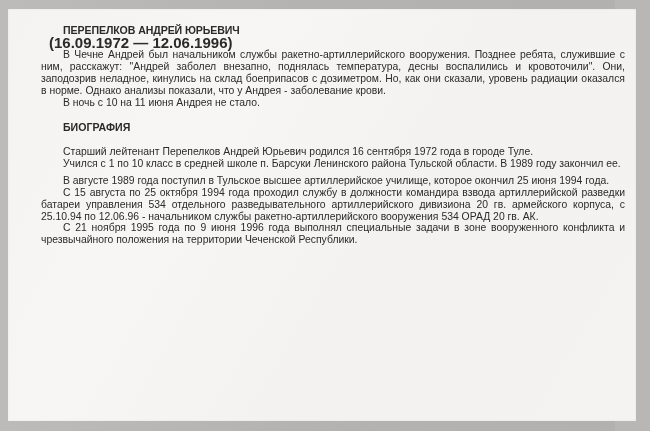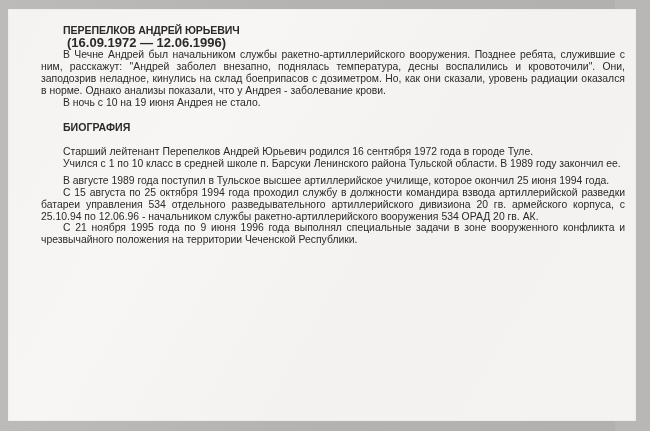--- a/index.html
+++ b/index.html
@@ -40,23 +40,23 @@
     }
     .title {
       font-weight: bold;
       font-size: 10.6px;
       line-height: 12.5px;
       margin: 0 0 0 22px;
       letter-spacing: -0.1px;
     }
     .dates {
       font-weight: bold;
-      font-size: 13px;
+      font-size: 15px;
       line-height: 12.5px;
-      margin: 0 0 0 26px;
+      margin: 0 0 0 8px;
     }
     .p {
       margin: 0;
       text-indent: 22px;
       text-align: justify;
     }
     .gap-top {
       margin-top: 14px;
     }
     .section-title {
@@ -74,21 +74,21 @@
 
 <div class="frame">
   <div class="page">
     <div class="content">
 
       <div class="title">ПЕРЕПЕЛКОВ АНДРЕЙ ЮРЬЕВИЧ</div>
       <div class="dates">(16.09.1972 — 12.06.1996)</div>
 
       <div>
         <p class="p">В Чечне Андрей был начальником службы ракетно-артиллерийского вооружения. Позднее ребята, служившие с ним, расскажут: "Андрей заболел внезапно, поднялась температура, десны воспалились и кровоточили". Они, заподозрив неладное, кинулись на склад боеприпасов с дозиметром. Но, как они сказали, уровень радиации оказался в норме. Однако анализы показали, что у Андрея - заболевание крови.</p>
-        <p class="p">В ночь с 10 на 19 июня Андрея не стало.</p>
+        <p class="p">В ночь с 10 на 11 июня Андрея не стало.</p>
       </div>
 
       <div class="section-title">БИОГРАФИЯ</div>
 
       <div>
         <p class="p">Старший лейтенант Перепелков Андрей Юрьевич  родился 16 сентября 1972 года в городе Туле.</p>
         <p class="p">Учился с 1 по 10 класс в средней школе п. Барсуки Ленинского района Тульской области. В 1989 году закончил ее.</p>
         <p class="p gap-small">В августе 1989 года поступил в Тульское высшее артиллерийское училище, которое окончил 25 июня 1994 года.</p>
         <p class="p">С 15 августа  по 25 октября 1994 года проходил службу в должности командира взвода артиллерийской разведки батареи управления 534 отдельного разведывательного артиллерийского дивизиона 20 гв. армейского корпуса, с 25.10.94 по 12.06.96 - начальником службы ракетно-артиллерийского вооружения 534 ОРАД 20 гв. АК.</p>
         <p class="p">С 21 ноября 1995 года по 9 июня 1996 года выполнял специальные задачи в зоне вооруженного конфликта и чрезвычайного положения на территории Чеченской Республики.</p>

